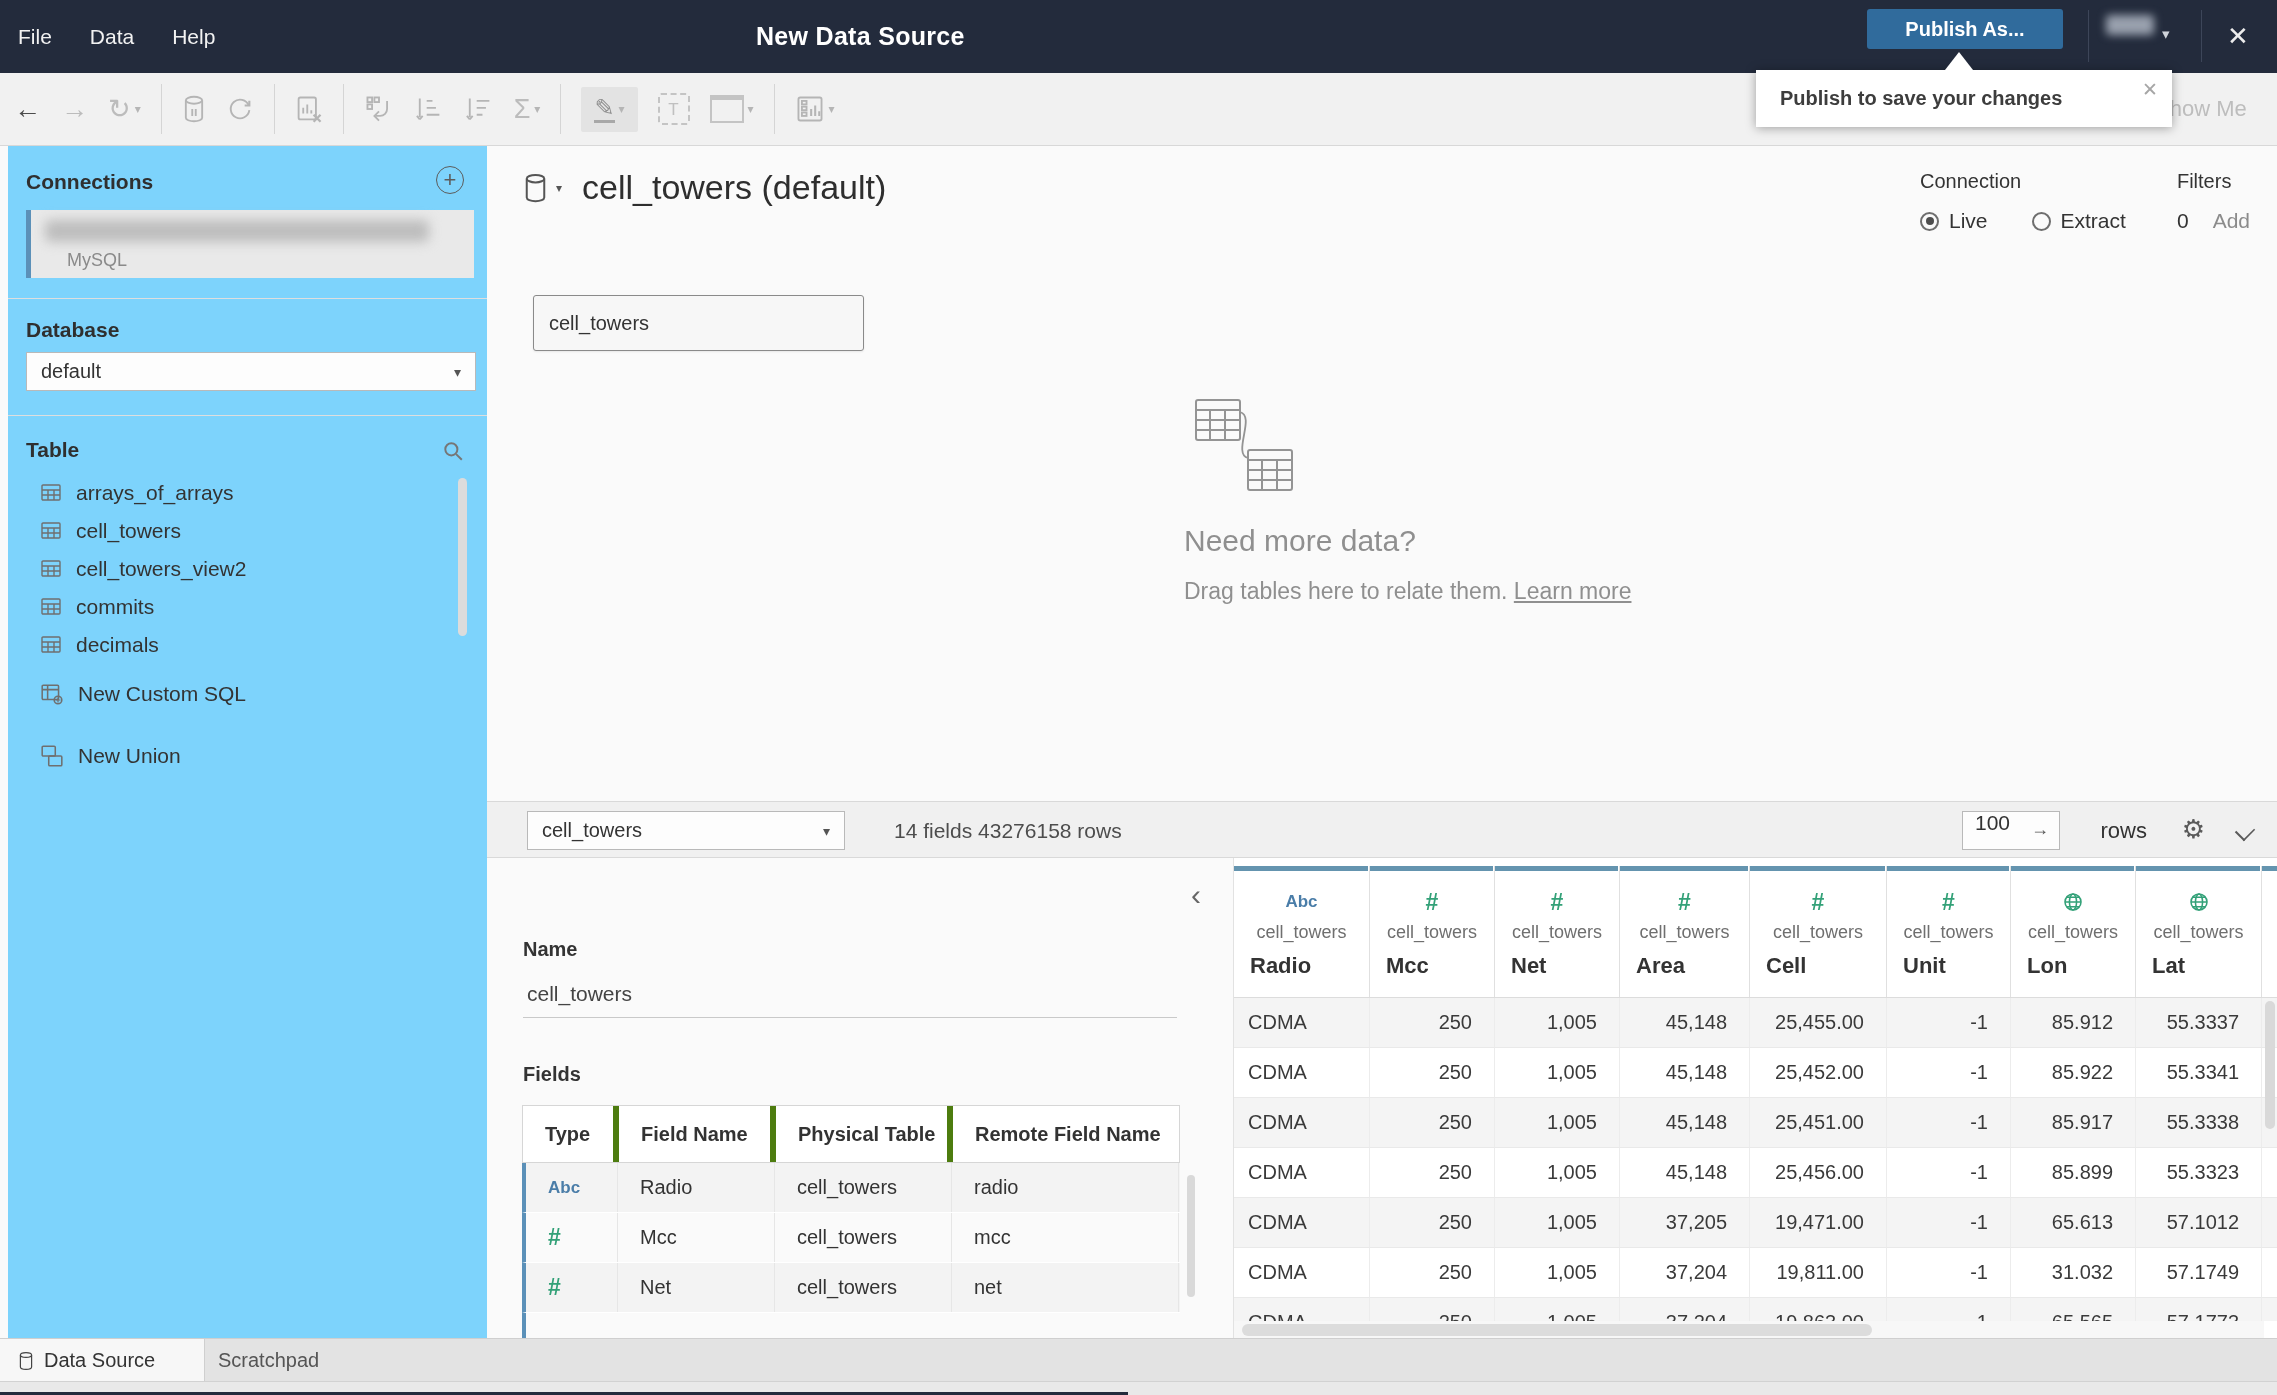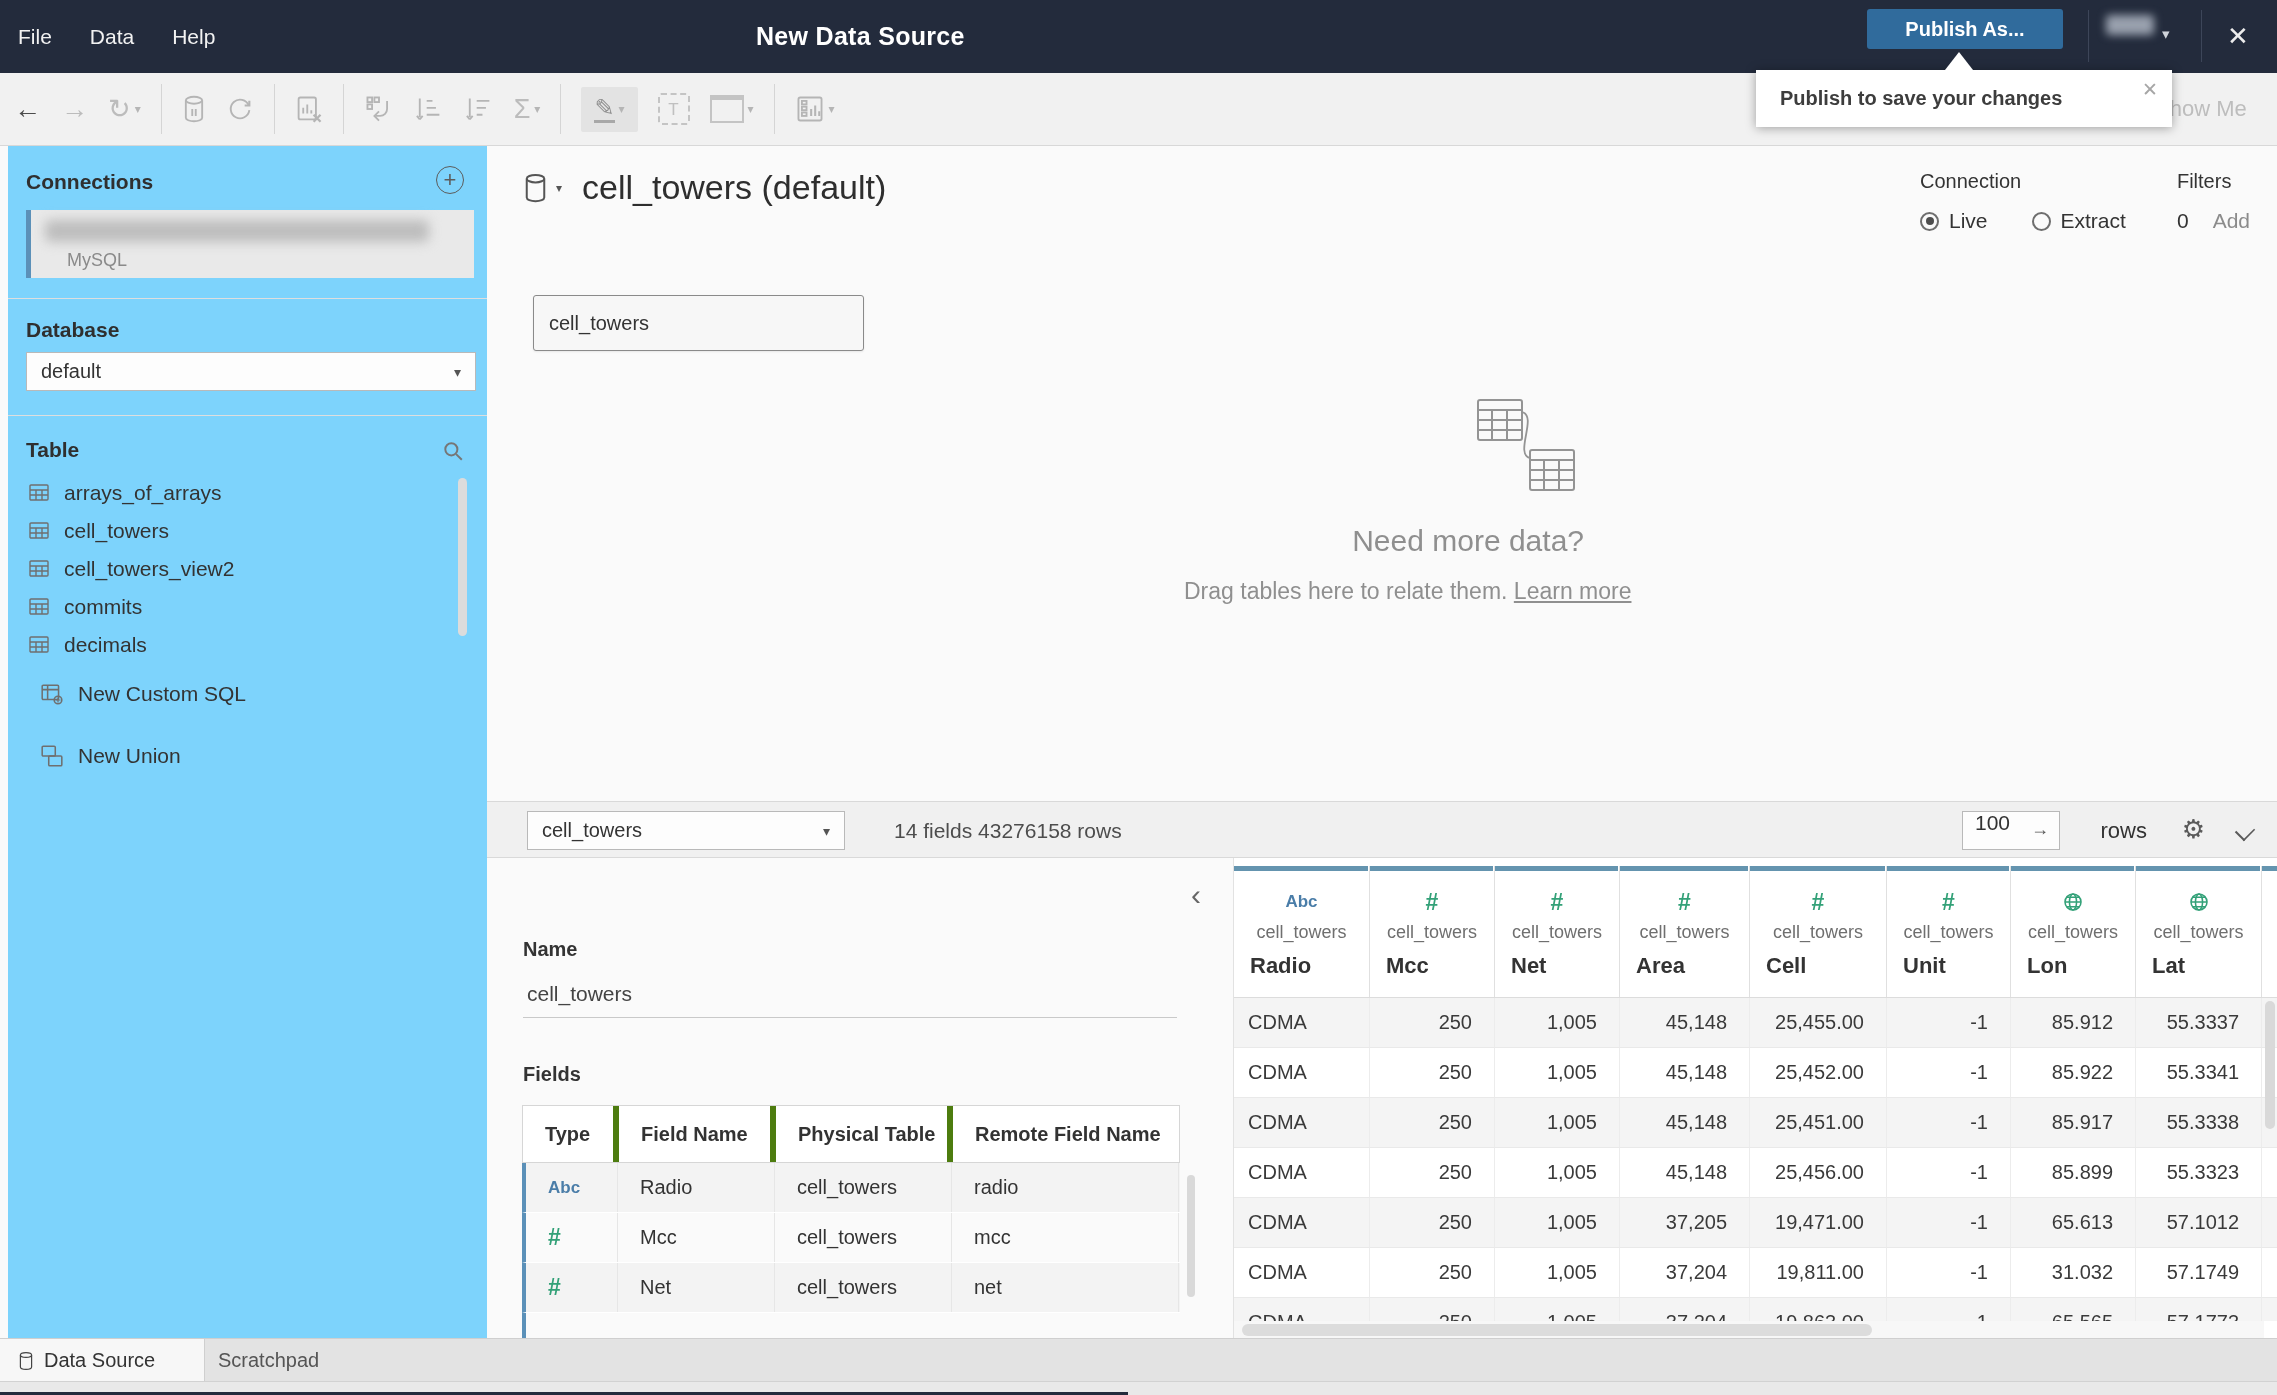--- a/index.html
+++ b/index.html
@@ -47,42 +47,42 @@
   .conn-type { position:absolute; left:36px; top:40px; font-size:18px; color:#8a8a8a; }
   .sb-div { position:absolute; left:0; width:486px; height:1px; background:#dedede; }
   .db-title { position:absolute; left:18px; top:172px; }
   .select-box { position:absolute; border:1px solid #b9b9b9; background:#fdfdfd; font-size:20px; color:#333; display:flex; align-items:center; padding-left:14px; cursor:pointer; }
   .select-box .caret { position:absolute; right:14px; color:#555; font-size:14px; }
   .db-select { left:18px; top:206px; width:450px; height:39px; }
   .table-title { position:absolute; left:18px; top:292px; }
   .search-icon { position:absolute; left:434px; top:294px; cursor:pointer; }
   .search-icon svg { stroke:#767676; fill:none; stroke-width:1.8; }
   .table-list { position:absolute; left:0; top:328px; width:486px; }
-  .tl-item { display:flex; align-items:center; gap:14px; height:38px; padding-left:20px; font-size:21px; color:#333; cursor:pointer; }
+  .tl-item { display:flex; align-items:center; gap:14px; height:38px; padding-left:32px; font-size:21px; color:#333; cursor:pointer; }
   .tl-item svg, .sb-action svg { stroke:#6f6f6f; fill:none; stroke-width:1.4; flex:none; }
   .sb-scroll { position:absolute; left:450px; top:332px; width:9px; height:158px; background:#dcdcdc; border-radius:5px; cursor:pointer; }
   .sb-action { position:absolute; left:32px; display:flex; align-items:center; gap:14px; font-size:21px; color:#333; cursor:pointer; }
   
   .main { position:absolute; left:487px; top:146px; width:1790px; height:1192px; background:#fafafa; }
   .ds-title-row { position:absolute; left:36px; top:22px; display:flex; align-items:center; gap:8px; }
   .ds-title-row svg { stroke:#555; fill:none; stroke-width:1.6; }
   .ds-caret { color:#555; font-size:12px; margin-right:12px; }
   .ds-title { font-size:34px; font-weight:500; color:#2e2e2e; }
   .conn-block { position:absolute; left:1433px; top:24px; }
   .blk-label { font-size:20px; color:#333; }
   .radio-row { display:flex; align-items:center; gap:10px; margin-top:16px; }
   .radio { width:19px; height:19px; border:2px solid #6e6e6e; border-radius:50%; position:relative; cursor:pointer; flex:none; }
   .radio.sel::after { content:""; position:absolute; left:3.5px; top:3.5px; width:8px; height:8px; border-radius:50%; background:#4d4d4d; }
   .radio-label { font-size:21px; color:#333; margin-right:34px; cursor:pointer; }
   .filters-block { position:absolute; right:27px; top:24px; }
   .filters-vals { display:flex; gap:24px; margin-top:16px; font-size:21px; }
   .add-link { color:#8b8b8b; cursor:pointer; }
   .node-box { position:absolute; left:46px; top:149px; width:331px; height:56px; background:#f7f7f7; border:1.5px solid #8a8a8a; border-radius:3px;
               display:flex; align-items:center; padding-left:15px; font-size:20px; color:#333; cursor:pointer; box-shadow:0 1px 2px rgba(0,0,0,.08); }
-  .empty-state { position:absolute; left:697px; top:250px; width:400px; text-align:right; }
+  .empty-state { position:absolute; left:697px; top:250px; width:400px; text-align:left; }
   .empty-state svg { stroke:#949494; fill:none; stroke-width:2; }
   .empty-title { font-size:30px; color:#8f8f8f; margin-top:24px; }
   .empty-sub { font-size:23px; color:#8f8f8f; margin-top:20px; white-space:nowrap; }
   .learn-link { text-decoration:underline; cursor:pointer; color:#8f8f8f; }
   
   .preview-bar { position:absolute; left:0; top:655px; width:1790px; height:57px; background:#f0f0f0; border-top:1px solid #d9d9d9; border-bottom:1px solid #d9d9d9; }
   .tbl-select { left:40px; top:9px; width:318px; height:39px; }
   .summary { position:absolute; left:407px; top:0; height:57px; line-height:57px; font-size:21px; color:#4d4d4d; }
   .rowcount { position:absolute; right:217px; top:9px; width:98px; height:39px; border:1px solid #b9b9b9; background:#fdfdfd; font-size:21px; color:#333;
               font-family:inherit; padding:0 30px 16px 12px; }

